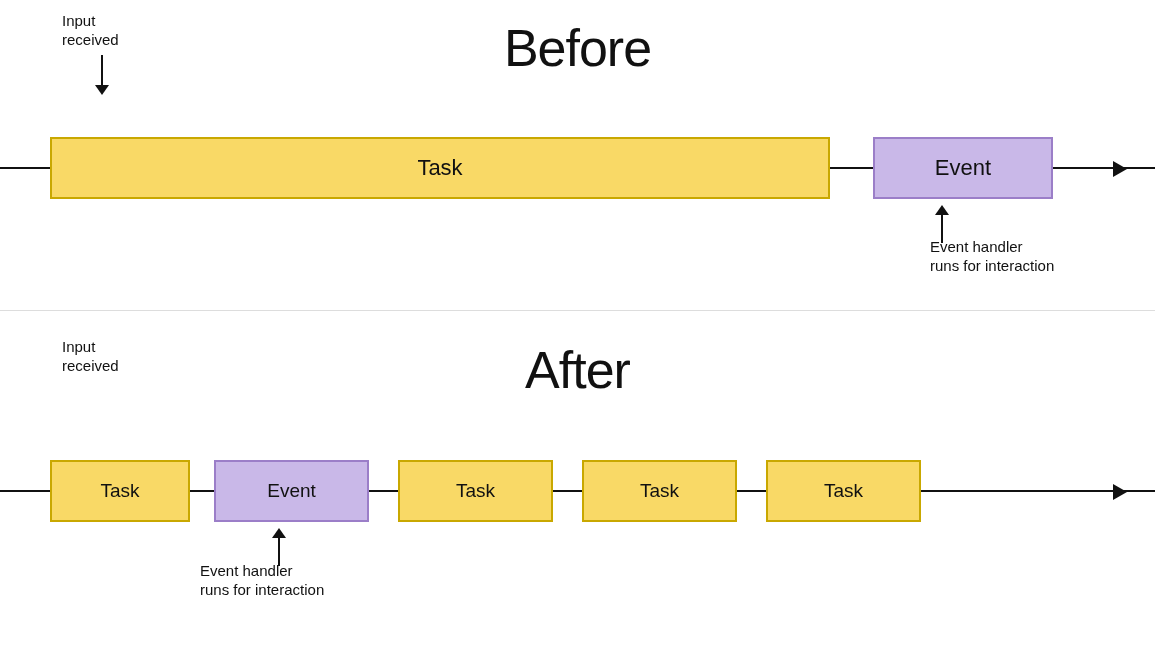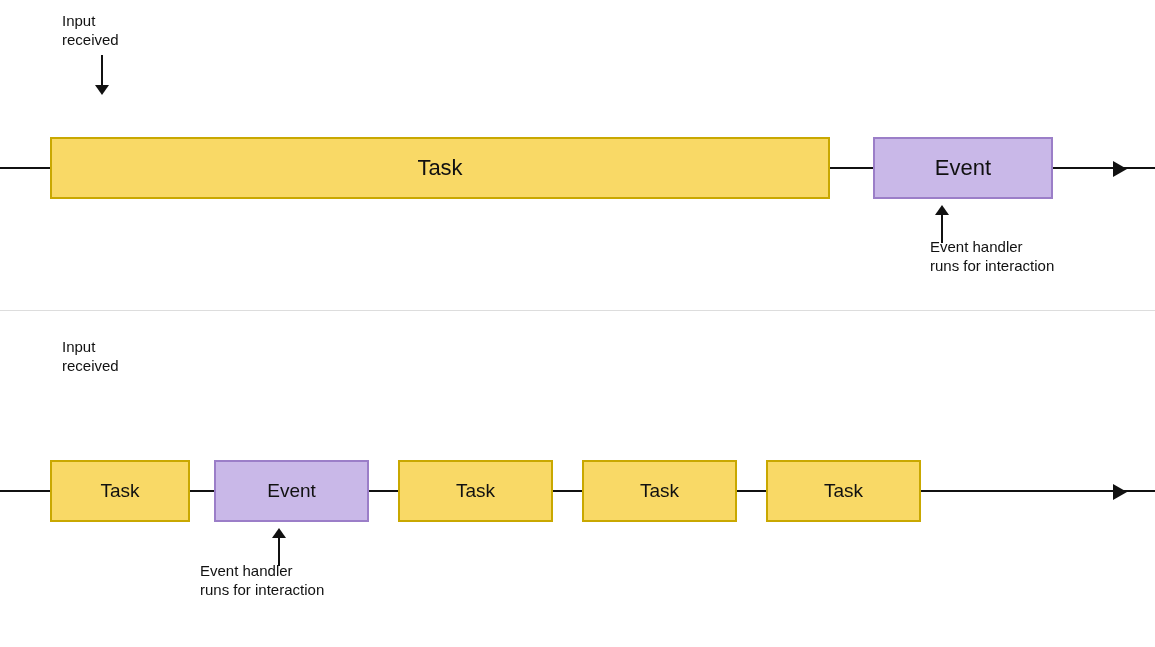--- a/index.html
+++ b/index.html
@@ -314,20 +314,21 @@
       right: 0;
       height: 1px;
       background: #ddd;
     }
   </style>
 </head>
 <body>
 
 <div class="diagram-container">
 
+  <div class="before-title">Before</div>
 
   <div class="input-label-before">Input<br>received</div>
 
   <div class="arrow-down-before">
     <div class="arrow-shaft"></div>
     <div class="arrow-head"></div>
   </div>
 
   <div class="timeline-before"></div>
   <div class="arrow-right-before"></div>
@@ -342,20 +343,21 @@
 
   <div class="event-handler-before arrow-up">
     <div class="arrow-head-up"></div>
     <div class="arrow-shaft"></div>
   </div>
 
   <div class="event-handler-label-before">Event handler<br>runs for interaction</div>
 
   <div class="divider"></div>
 
+  <div class="after-title">After</div>
 
   <div class="input-label-after">Input<br>received</div>
 
   <div class="arrow-down-after">
     <div class="arrow-shaft"></div>
     <div class="arrow-head"></div>
   </div>
 
   <div class="timeline-after"></div>
   <div class="arrow-right-after"></div>

